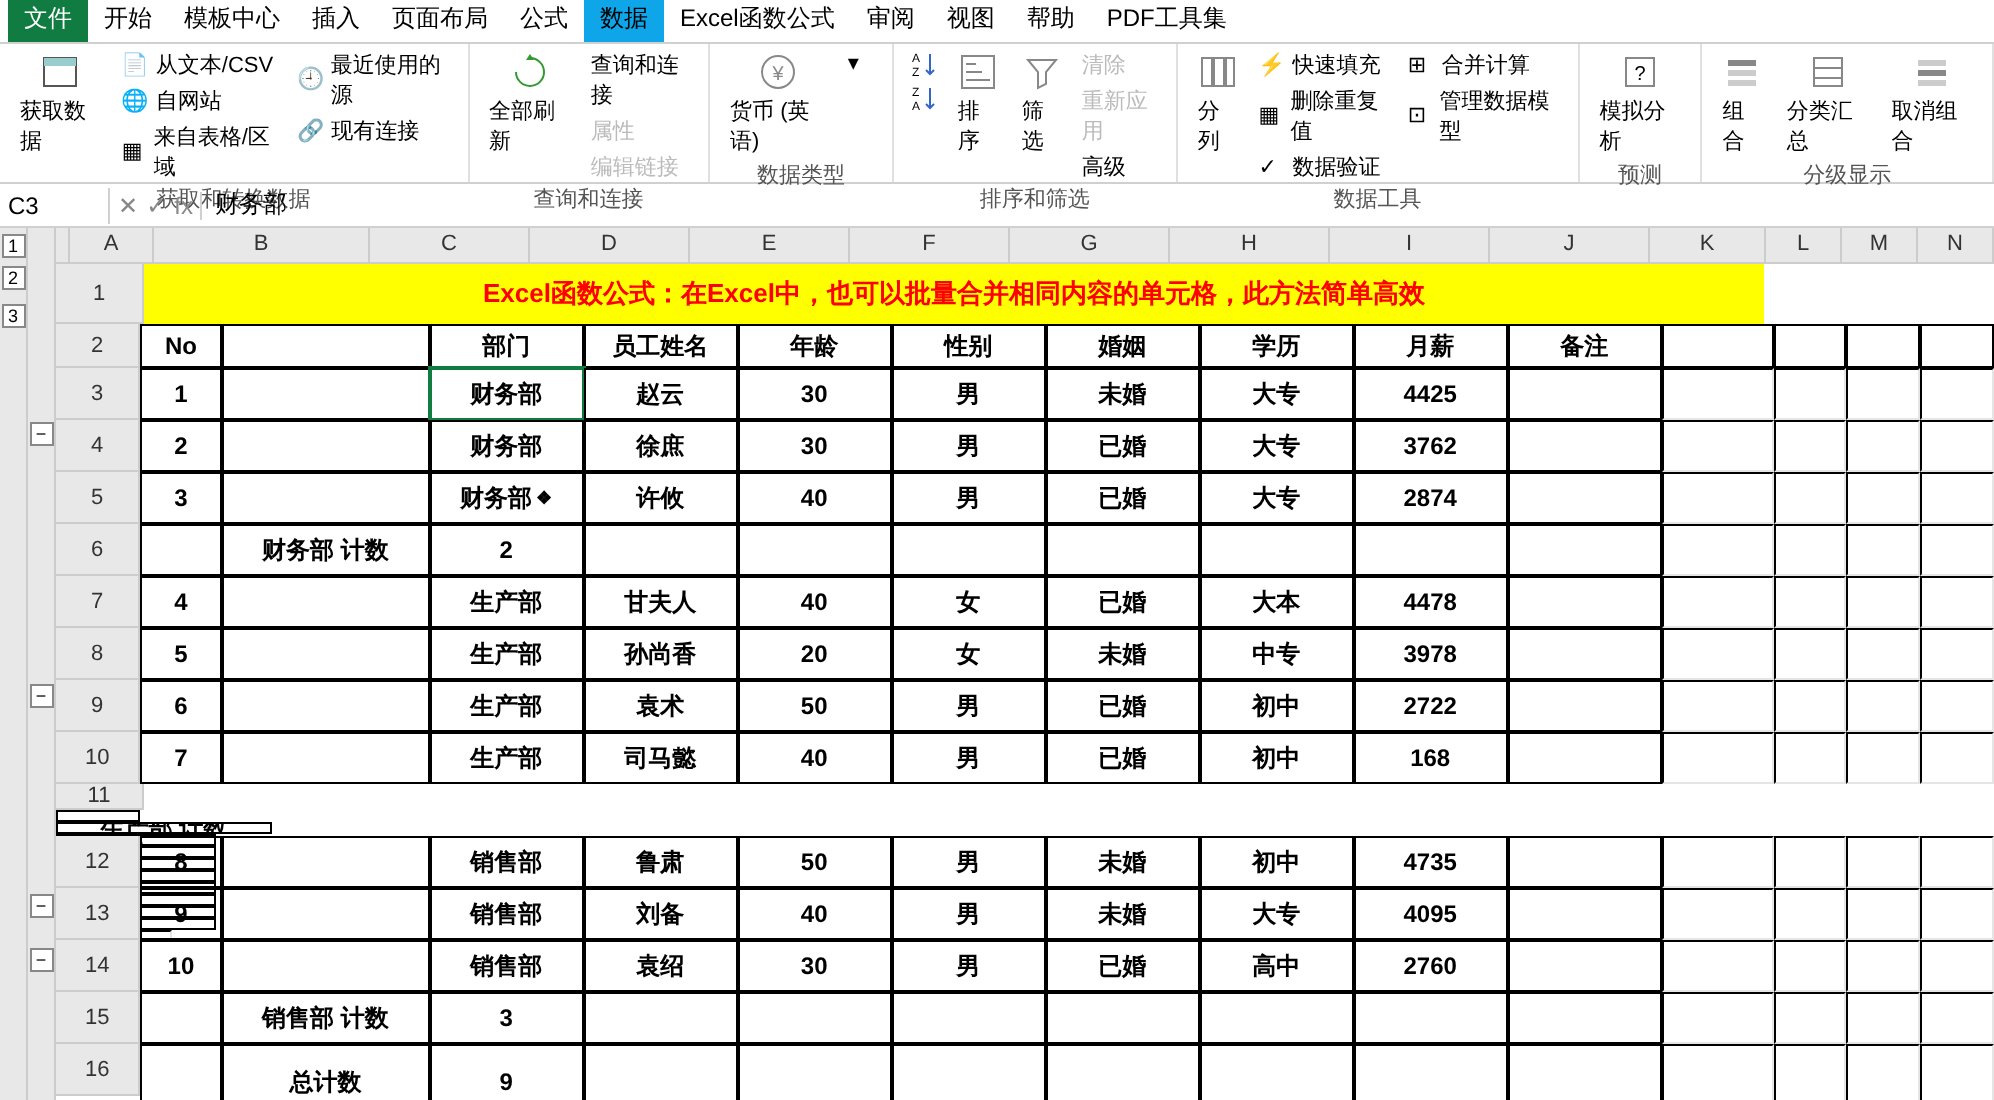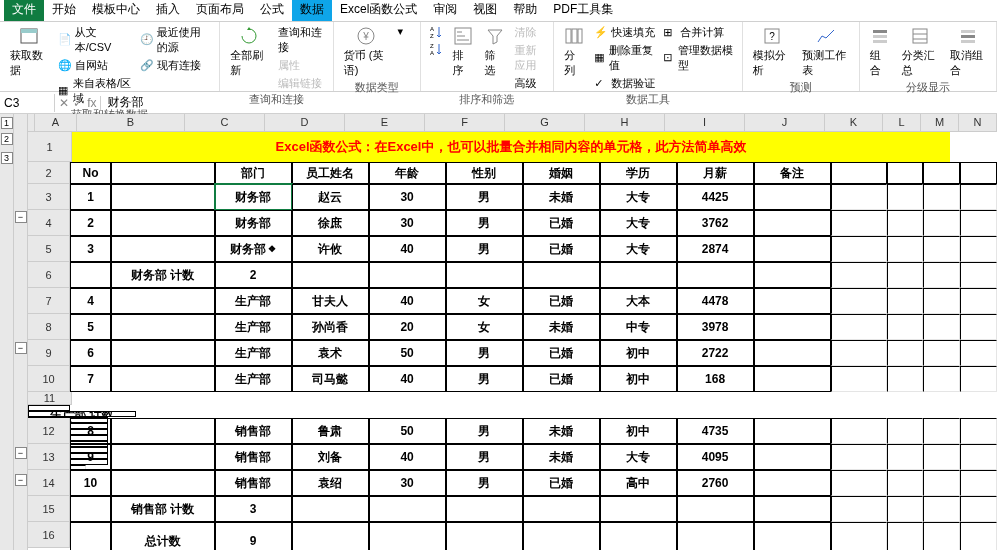--- a/index.html
+++ b/index.html
@@ -245,28 +245,20 @@
     <div class="rg-body">
       <div class="rb-btn">
           <span class="ic">
             <svg width="20" height="20">
               <rect x="3" y="3" width="14" height="14" fill="none" stroke="#888"></rect>
               <text x="10" y="14" text-anchor="middle" font-size="10">?</text>
             </svg>
           </span>
           <span>模拟分析</span>
         </div>
-      <div class="rb-btn">
-          <span class="ic">
-            <svg width="20" height="20">
-              <path d="M2 16 L6 10 L10 12 L18 4" fill="none" stroke="#36c"></path>
-            </svg>
-          </span>
-          <span>预测工作表</span>
-        </div>
     </div>
     <div class="rg-label">预测</div>
   </div>
   <div class="ribbon-group">
     <div class="rg-body">
       <div class="rb-btn">
           <span class="ic">
             <svg width="20" height="20">
               <rect x="3" y="4" width="14" height="3" fill="#888"></rect>
               <rect x="3" y="9" width="14" height="3" fill="#ccc"></rect>
@@ -362,21 +354,21 @@
           <div class="col-h cJ">J</div>
           <div class="col-h cK">K</div>
           <div class="col-h cL">L</div>
           <div class="col-h cM">M</div>
           <div class="col-h cN">N</div>
         </div>
     </div>
     <div id="rows">
         <div class="row title-row" style="height: 30px;">
           <div class="row-h" style="height: 30px;">1</div>
-          <div class="cell " style="width: 878px; background: rgb(255, 255, 0); color: rgb(255, 0, 0); font-weight: bold; justify-content: center; font-size: 13px; border: none;">Excel函数公式：在Excel中，也可以批量合并相同内容的单元格，此方法简单高效</div>
+          <div class="cell " style="width: 810px; background: rgb(255, 255, 0); color: rgb(255, 0, 0); font-weight: bold; justify-content: center; font-size: 13px; border: none;">Excel函数公式：在Excel中，也可以批量合并相同内容的单元格，此方法简单高效</div>
         </div>
         <div class="row header-row data-row" style="height: 22px;">
           <div class="row-h" style="height: 22px;">2</div>
           <div class="cell cA">No</div>
           <div class="cell cB"></div>
           <div class="cell cC">部门</div>
           <div class="cell cD">员工姓名</div>
           <div class="cell cE">年龄</div>
           <div class="cell cF">性别</div>
           <div class="cell cG">婚姻</div>

